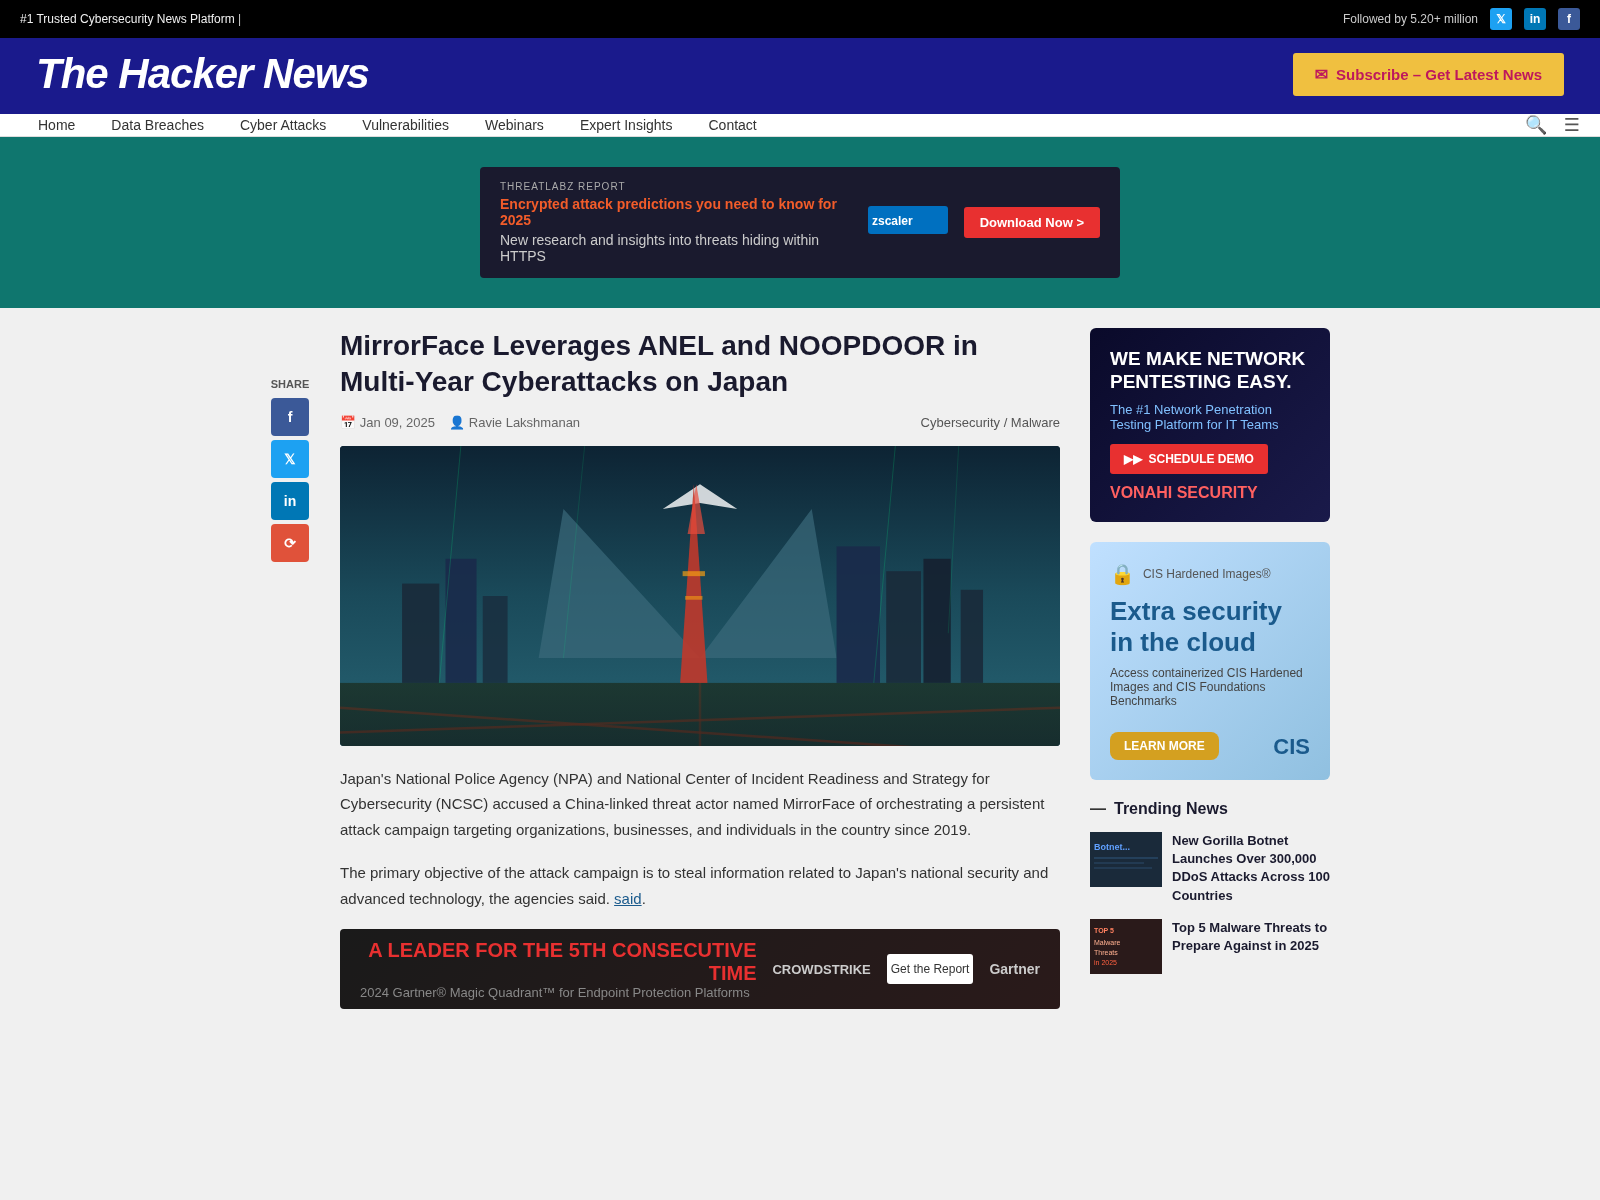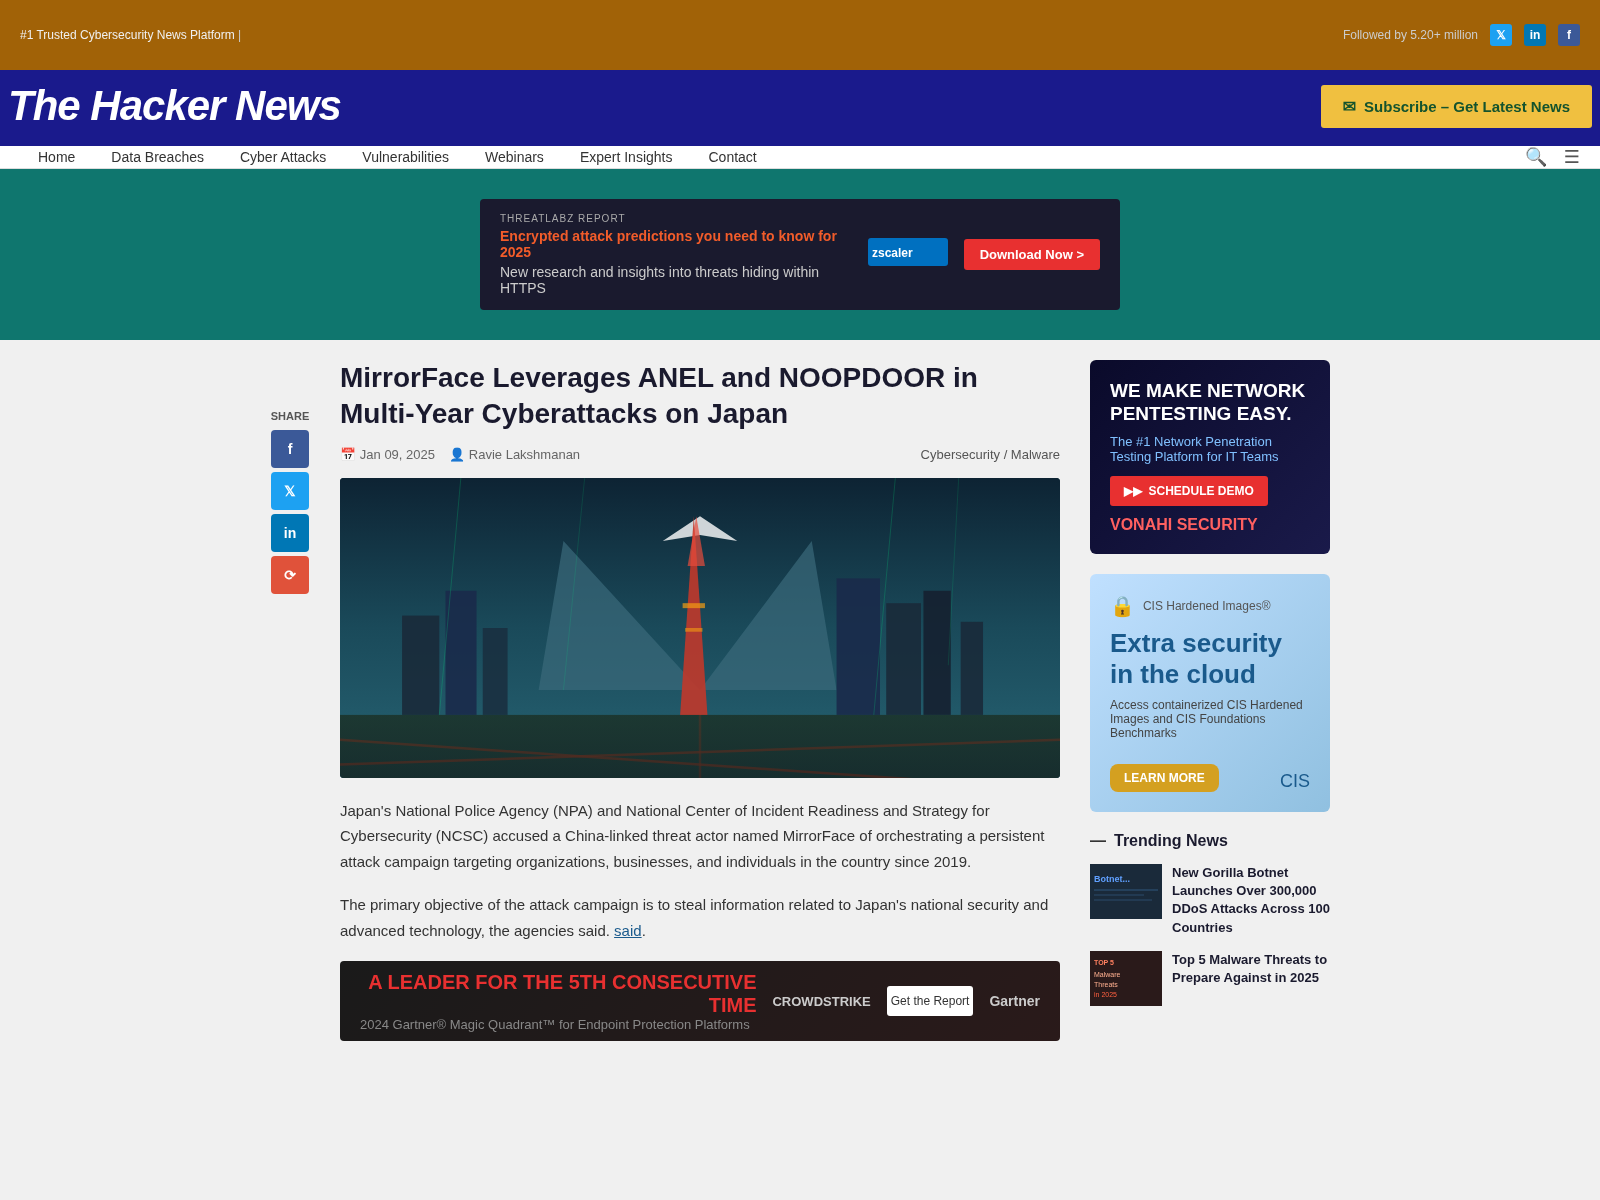--- a/index.html
+++ b/index.html
@@ -1,56 +1,56 @@
 <!DOCTYPE html>
 <html><head>
   <meta charset="utf-8">
   <style>
     * { margin: 0; padding: 0; box-sizing: border-box; }
     body { font-family: Arial, sans-serif; background: #f0f0f0; color: #333; }
 
     
     .top-bar {
-      background: #a16207;
+      background: #000000;
       color: white;
-      padding: 24px 20px;
+      padding: 8px 20px;
       display: flex;
       align-items: center;
       justify-content: space-between;
     }
     .top-bar-left { font-size: 12px; color: #ccc; }
     .top-bar-left span { color: #f0f0f0; }
     .top-bar-right { display: flex; align-items: center; gap: 12px; font-size: 12px; color: #ccc; }
     .social-icon {
       width: 22px; height: 22px; border-radius: 3px;
       display: inline-flex; align-items: center; justify-content: center;
       font-size: 12px; font-weight: bold; cursor: pointer;
     }
     .social-icon.twitter { background: #1da1f2; color: white; }
     .social-icon.linkedin { background: #0077b5; color: white; }
     .social-icon.facebook { background: #3b5998; color: white; }
 
     
     .header {
       background: #1a1a8c;
-      padding: 12px 8px 16px;
+      padding: 12px 36px 16px;
       display: flex;
       align-items: center;
       justify-content: space-between;
     }
     .site-title {
       color: white;
       font-size: 42px;
       font-weight: 900;
       font-style: italic;
       letter-spacing: -1px;
     }
     .subscribe-btn {
       background: #f0c040;
-      color: #14532d;
+      color: #be185d;
       border: none;
       padding: 12px 22px;
       font-size: 15px;
       font-weight: bold;
       cursor: pointer;
       border-radius: 3px;
       display: flex;
       align-items: center;
       gap: 8px;
     }
@@ -253,21 +253,21 @@
       background: #d4a020;
       color: white;
       padding: 7px 14px;
       font-size: 12px;
       font-weight: bold;
       border-radius: 8px;
       cursor: pointer;
       margin-top: 12px;
       display: inline-block;
     }
-    .ad-cis-logo { float: right; font-size: 18px; font-weight: 400; color: #1a5a8c; margin-top: 7px; }
+    .ad-cis-logo { float: right; font-size: 22px; font-weight: 700; color: #1a5a8c; margin-top: 7px; }
 
     .trending-section { margin-top: 10px; }
     .trending-title {
       font-size: 16px;
       font-weight: 900;
       color: #1a1a2e;
       margin-bottom: 14px;
       display: flex;
       align-items: center;
       gap: 8px;

